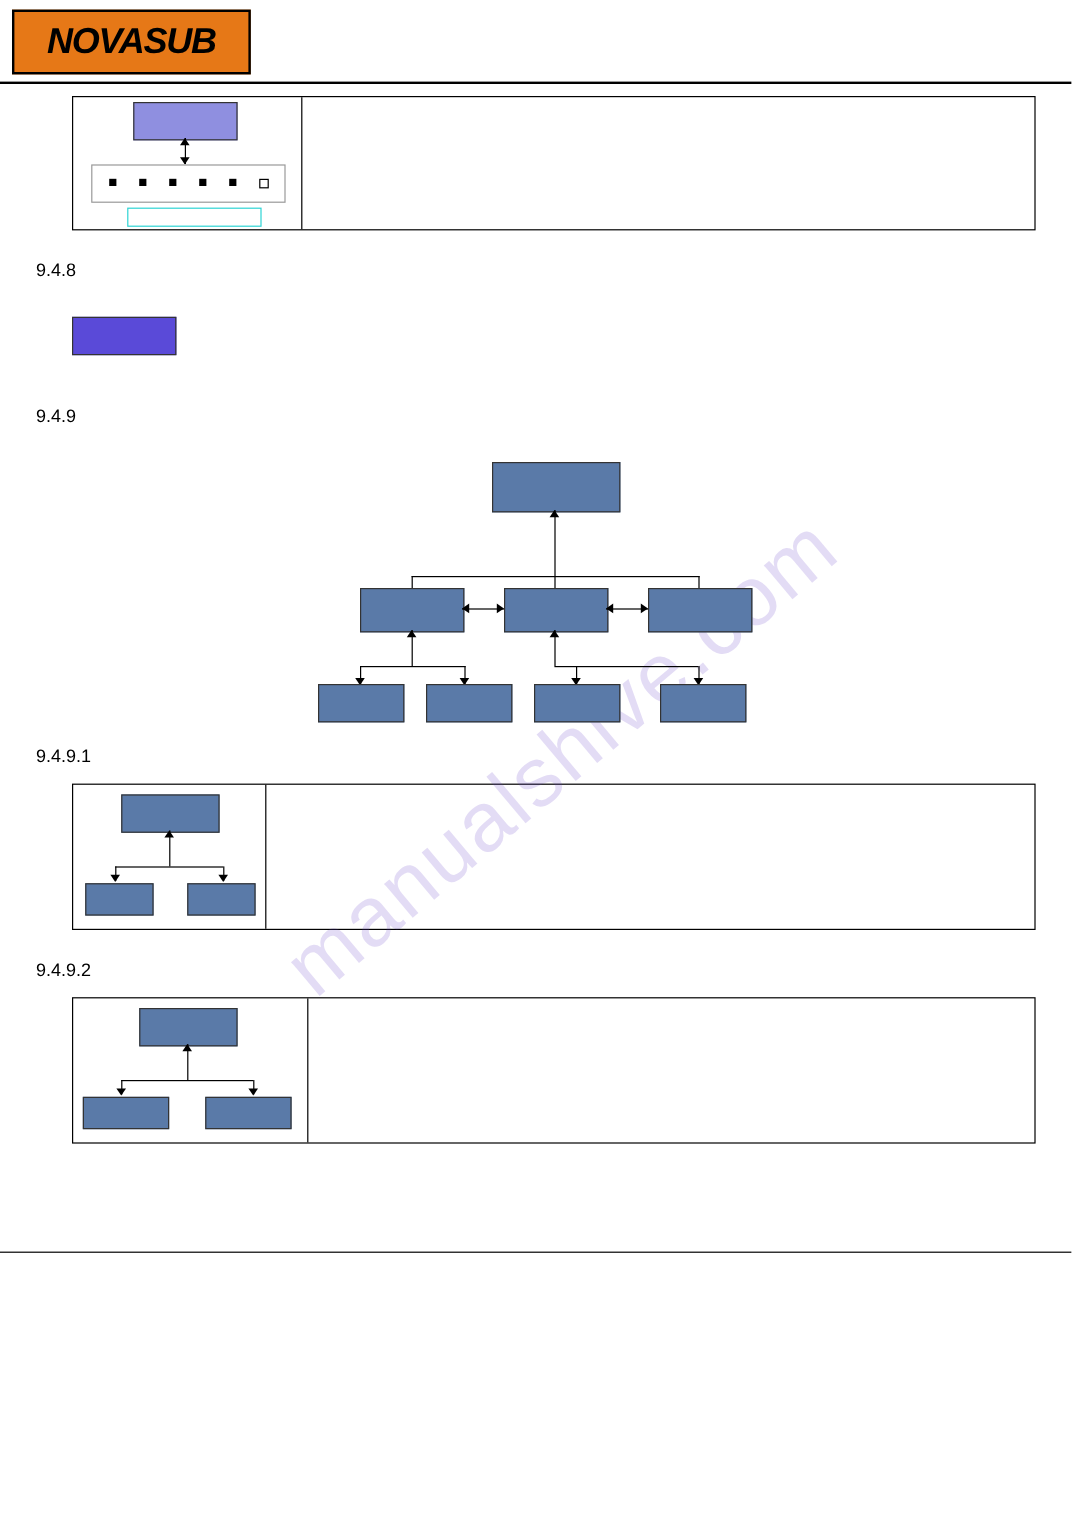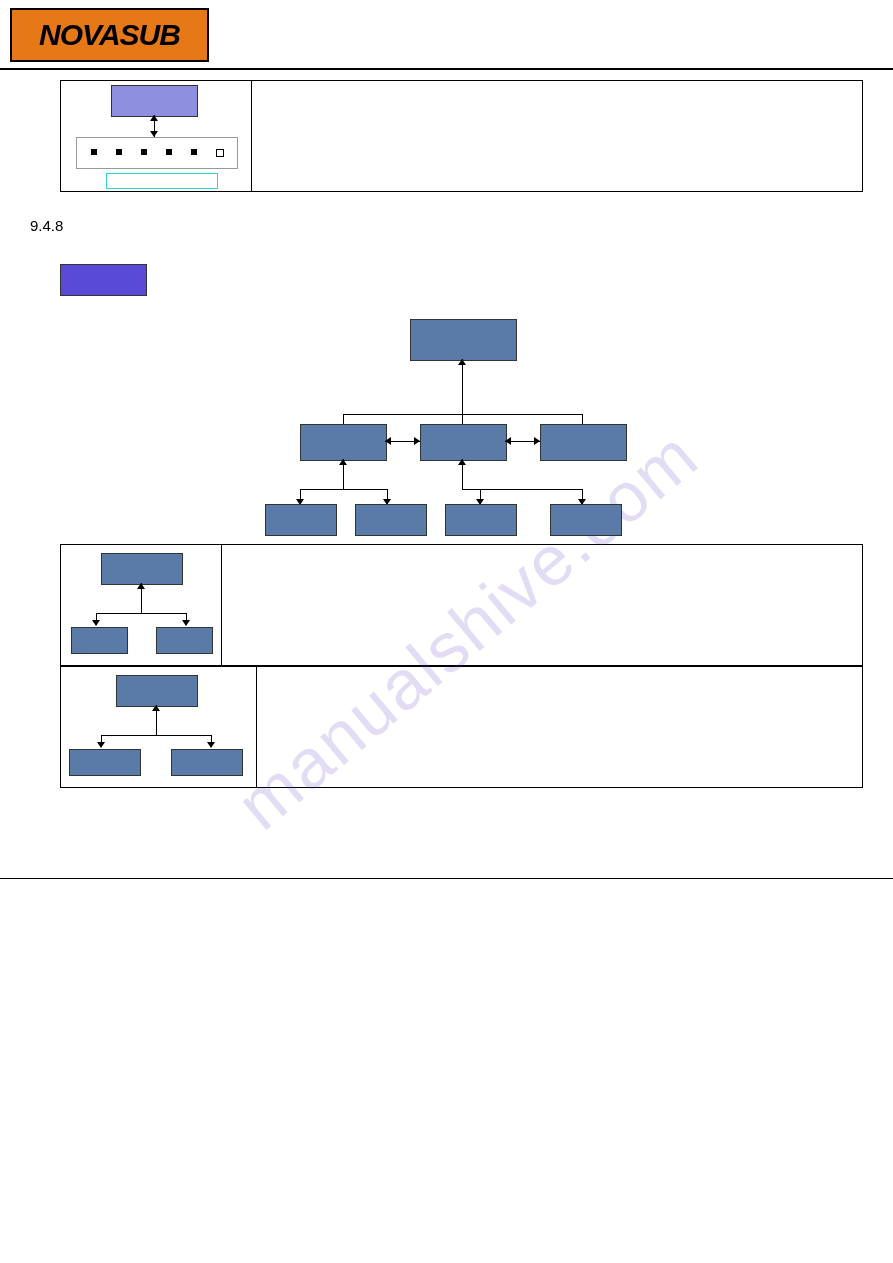--- a/index.html
+++ b/index.html
@@ -168,20 +168,21 @@
       <div class="box box-cyan-outline" style="left:45px;top:92px;width:110px;height:14px;"></div>
     </div>
     <div class="table-right"></div>
   </div>
 
   <div class="section-num" style="margin-top:25px;">9.4.8</div>
   <div class="diag" style="height:40px;margin-left:30px;margin-top:30px;">
     <div class="box box-darkpurple" style="left:0;top:0;width:85px;height:30px;"></div>
   </div>
 
+  <div class="section-num" style="margin-top:35px;">9.4.9</div>
   <div class="diag" style="height:240px;margin-left:30px;">
 
     <div class="box box-blue" style="left:350px;top:15px;width:105px;height:40px;"></div>
     <div class="line-v" style="left:402px;top:55px;height:55px;"></div>
     <div class="arrow-up" style="left:398px;top:55px;"></div>
 
     <div class="line-h" style="left:283px;top:110px;width:240px;"></div>
     <div class="line-v" style="left:283px;top:110px;height:10px;"></div>
     <div class="line-v" style="left:402px;top:110px;height:10px;"></div>
     <div class="line-v" style="left:522px;top:110px;height:10px;"></div>
@@ -211,36 +212,38 @@
     <div class="arrow-up" style="left:398px;top:155px;"></div>
     <div class="line-h" style="left:402px;top:185px;width:120px;"></div>
     <div class="line-v" style="left:420px;top:185px;height:15px;"></div>
     <div class="arrow-down" style="left:416px;top:195px;"></div>
     <div class="line-v" style="left:522px;top:185px;height:15px;"></div>
     <div class="arrow-down" style="left:518px;top:195px;"></div>
     <div class="box box-blue" style="left:385px;top:200px;width:70px;height:30px;"></div>
     <div class="box box-blue" style="left:490px;top:200px;width:70px;height:30px;"></div>
   </div>
 
+  <div class="section-num">9.4.9.1</div>
   <div class="table-box">
     <div class="table-left diag" style="height:120px;width:160px;">
       <div class="box box-blue" style="left:40px;top:8px;width:80px;height:30px;"></div>
       <div class="line-v" style="left:80px;top:38px;height:30px;"></div>
       <div class="arrow-up" style="left:76px;top:38px;"></div>
       <div class="line-h" style="left:35px;top:68px;width:90px;"></div>
       <div class="line-v" style="left:35px;top:68px;height:12px;"></div>
       <div class="arrow-down" style="left:31px;top:75px;"></div>
       <div class="line-v" style="left:125px;top:68px;height:12px;"></div>
       <div class="arrow-down" style="left:121px;top:75px;"></div>
       <div class="box box-blue" style="left:10px;top:82px;width:55px;height:25px;"></div>
       <div class="box box-blue" style="left:95px;top:82px;width:55px;height:25px;"></div>
     </div>
     <div class="table-right"></div>
   </div>
 
+  <div class="section-num" style="margin-top:25px;">9.4.9.2</div>
   <div class="table-box">
     <div class="table-left diag" style="height:120px;width:195px;">
       <div class="box box-blue" style="left:55px;top:8px;width:80px;height:30px;"></div>
       <div class="line-v" style="left:95px;top:38px;height:30px;"></div>
       <div class="arrow-up" style="left:91px;top:38px;"></div>
       <div class="line-h" style="left:40px;top:68px;width:110px;"></div>
       <div class="line-v" style="left:40px;top:68px;height:12px;"></div>
       <div class="arrow-down" style="left:36px;top:75px;"></div>
       <div class="line-v" style="left:150px;top:68px;height:12px;"></div>
       <div class="arrow-down" style="left:146px;top:75px;"></div>

